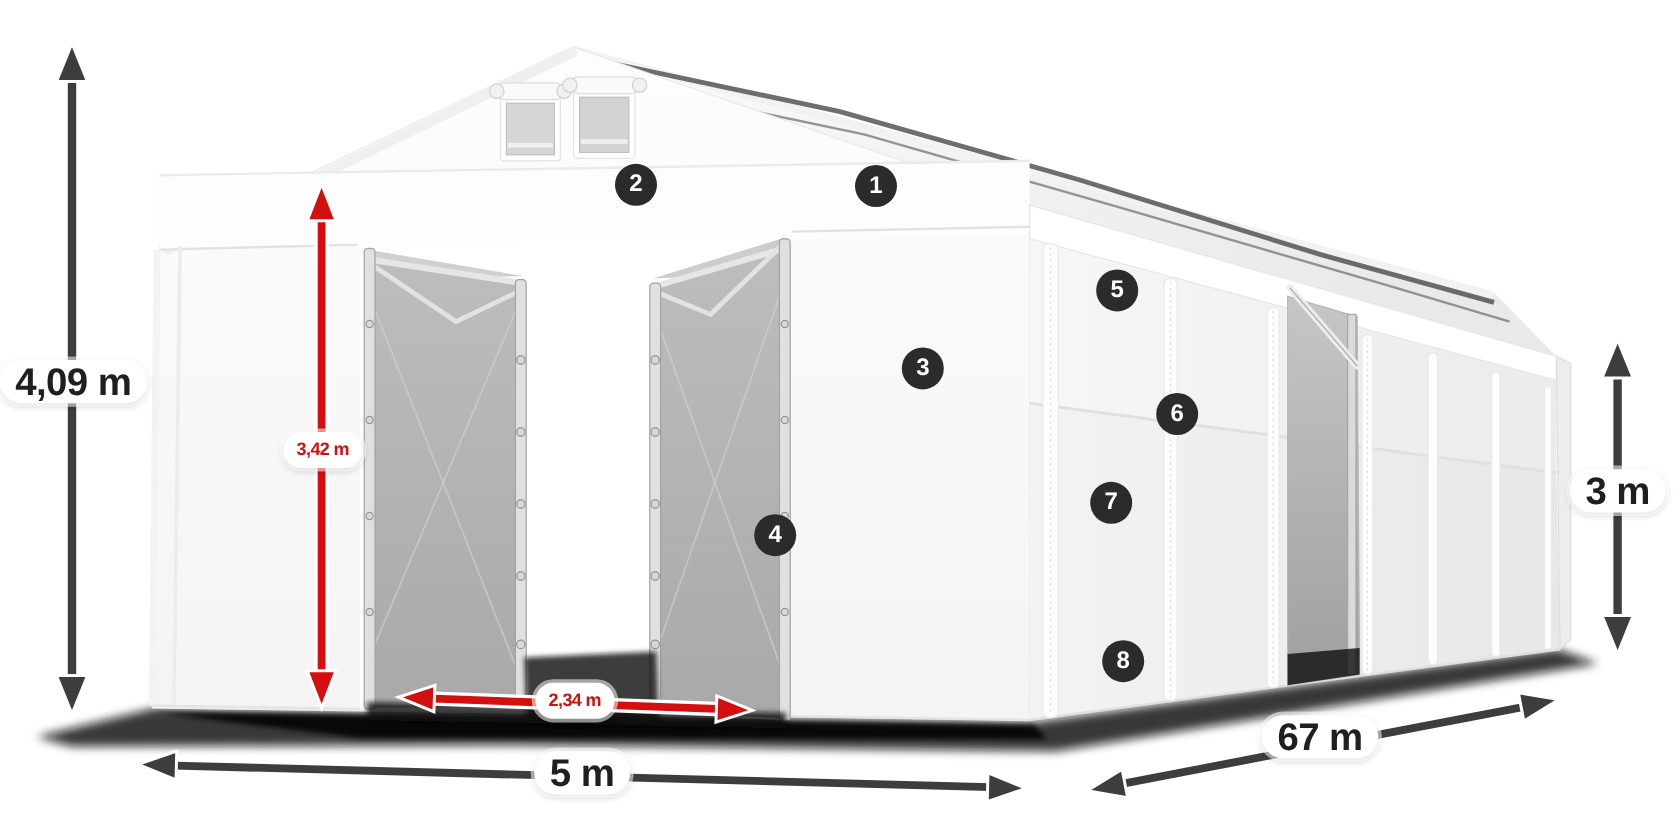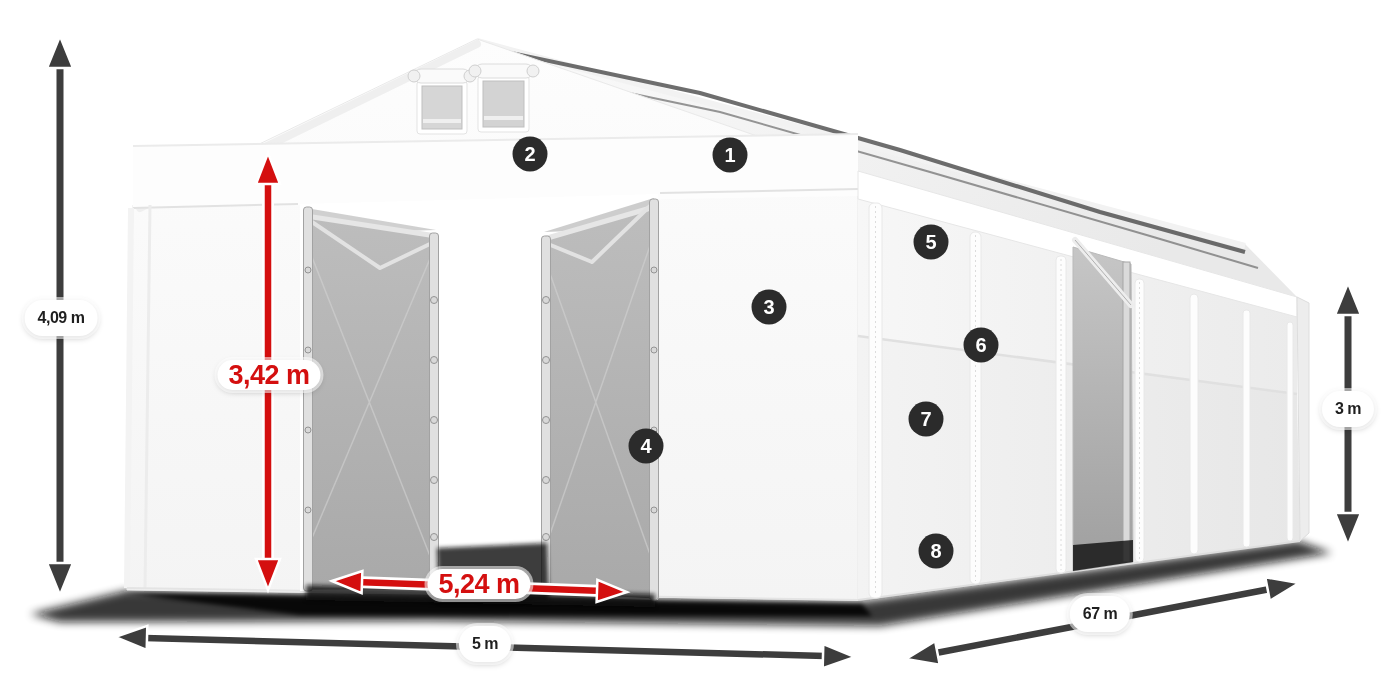--- a/index.html
+++ b/index.html
@@ -5,28 +5,28 @@
   html,body{margin:0;padding:0;background:#ffffff;}
   .stage{
     position:relative;width:1400px;height:700px;background:#ffffff;
     overflow:hidden;font-family:"Liberation Sans",sans-serif;
   }
   .stage svg{position:absolute;left:0;top:0;}
   .dim-label{
     position:absolute;transform:translate(-50%,-50%);
     background:var(--label_bg,#fff);
     color:var(--label_text,#1f1f1f);
-    font-weight:bold;font-size:16px;line-height:36px;
+    font-weight:bold;font-size:32px;line-height:36px;
     padding:0 13px;border-radius:20px;white-space:nowrap;
     box-shadow:0 0 0 3px rgba(255,255,255,.55), 0 2px 6px rgba(0,0,0,.25);
     letter-spacing:-0.5px;
   }
   .dim-label.red{
     color:var(--dim_red,#d40f0f);
-    font-size:27px;line-height:30px;padding:0 11px;border-radius:16px;
+    font-size:15px;line-height:30px;padding:0 11px;border-radius:16px;
   }
   .marker{
     position:absolute;transform:translate(-50%,-50%);
     width:35px;height:35px;border-radius:50%;
     background:var(--badge_bg,#2b2b2b);
     color:var(--badge_text,#fff);
     font-weight:bold;font-size:20px;line-height:35px;text-align:center;
   }
   
   .arr-dark{stroke:var(--dim_dark,#3d3d3d);}
@@ -239,21 +239,21 @@
         <path class="casing" d="M1348,310 L1348,518" stroke-width="12"></path>
         <path class="arr-dark" d="M1348,310 L1348,518" stroke-width="7"></path>
         <polygon class="arr-dark-f" points="1348,283 1335,315 1361,315"></polygon>
         <polygon class="arr-dark-f" points="1348,545 1335,513 1361,513"></polygon>
       </g>
     </g>
   </svg>
 
   <div class="dim-label" style="left:61px;top:318px;">4,09 m</div>
   <div class="dim-label red" style="left:269px;top:375px;">3,42 m</div>
-  <div class="dim-label red" style="left:479px;top:584px;">5,24 m</div>
+  <div class="dim-label red" style="left:479px;top:584px;">2,34 m</div>
   <div class="dim-label" style="left:485px;top:644px;">5 m</div>
   <div class="dim-label" style="left:1100px;top:614px;">67 m</div>
   <div class="dim-label" style="left:1348px;top:409px;">3 m</div>
 
   <div class="marker" style="left:730px;top:155px;">1</div>
   <div class="marker" style="left:530px;top:154px;">2</div>
   <div class="marker" style="left:769px;top:307px;">3</div>
   <div class="marker" style="left:646px;top:446px;">4</div>
   <div class="marker" style="left:931px;top:242px;">5</div>
   <div class="marker" style="left:981px;top:345px;">6</div>

